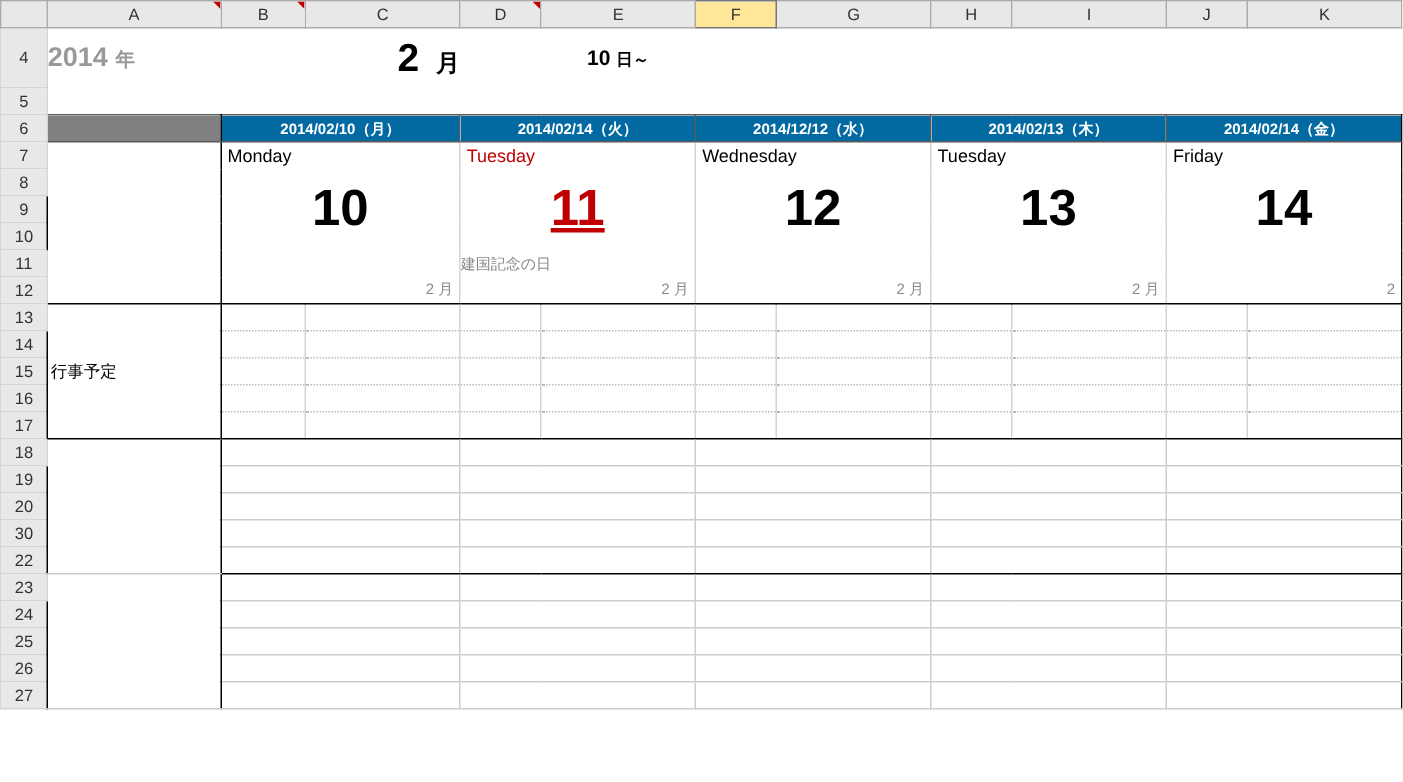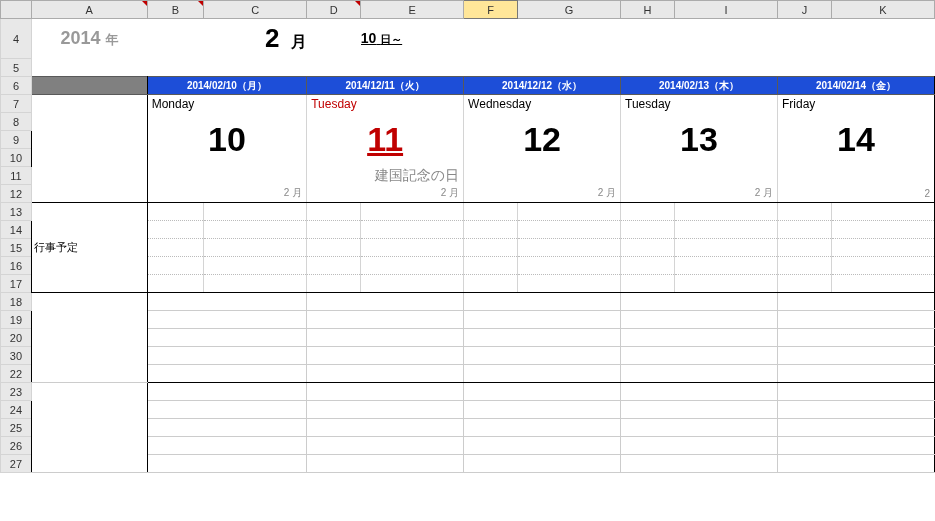--- a/index.html
+++ b/index.html
@@ -51,31 +51,31 @@
     font-size: 11px;
   }
   
   .cA{width:90px;} .cB{width:44px;} .cC{width:80px;} .cD{width:42px;}
   .cE{width:80px;} .cF{width:42px;} .cG{width:80px;} .cH{width:42px;}
   .cI{width:80px;} .cJ{width:42px;} .cK{width:80px;}
   .cRow{width:24px;}
 
   
   .title-row td { border: none; height: 40px; vertical-align: middle; }
-  .year { color: #999; font-weight: bold; font-size: 18px; text-align: center; padding-right:2px;}
+  .year { color: #999; font-weight: bold; font-size: 18px; text-align: left; padding-right:2px;}
   .month { font-weight: bold; font-size: 26px; text-align: right; }
   .month-suf { font-weight: bold; font-size: 16px; text-align:left; padding-left:4px;}
-  .dayfrom { font-weight: bold; font-size: 14px; text-align:left;text-decoration:underline;}
+  .dayfrom { font-weight: bold; font-size: 14px; text-align:center;}
   .dayfrom-suf { font-size: 11px; }
 
   .blank-row td { border: none; height: 14px; }
 
   
   .datehdr td {
-    background: #1d4ed8;
+    background: #0369a1;
     color: #fff;
     text-align: center;
     font-weight: bold;
     font-size: 10px;
     border: 1px solid #595959;
     height: 18px;
   }
   .datehdr td.first { background:#808080; }
 
   
@@ -102,23 +102,22 @@
   }
   .bignum .holiday {
     color: #c00000;
     text-decoration: underline;
     text-decoration-color: #c00000;
     text-decoration-thickness: 3px;
   }
 
   
   .noterow td {
-    font-size: 14px;
+    font-size: 10px;
     color: #888;
-    text-align: right;
     padding-right: 4px;
     height: 18px;
     border-top: none;
     border-bottom: none;
   }
 
   
   .mtag td {
     font-size: 10px;
     color: #888;
@@ -217,21 +216,21 @@
 
   <tr class="blank-row">
         <th class="rowhdr">5</th>
     <td colspan="11"></td>
       </tr>
 
   <tr class="datehdr">
     <th class="rowhdr">6</th>
     <td class="first leftblock"></td>
     <td colspan="2" class="daycell-l">2014/02/10（月）</td>
-    <td colspan="2" class="daycell-l">2014/12/11（火）</td>
+    <td colspan="2" class="daycell-l">2014/02/14（火）</td>
     <td colspan="2" class="daycell-l">2014/12/12（水）</td>
     <td colspan="2" class="daycell-l">2014/02/13（木）</td>
     <td colspan="2" class="daycell-l daycell-r">2014/02/14（金）</td>
   </tr>
 
   <tr class="wklabel">
     <th class="rowhdr">7</th>
     <td class="leftblock"></td>
     <td colspan="2" class="daycell-l">Monday</td>
     <td colspan="2" class="daycell-l holiday">Tuesday</td>

